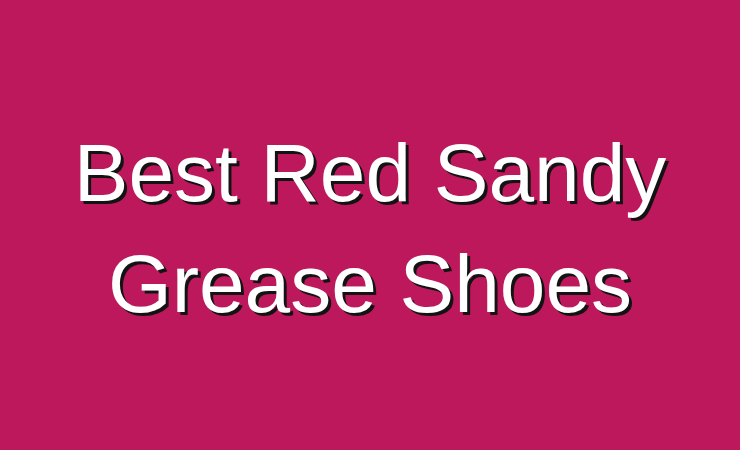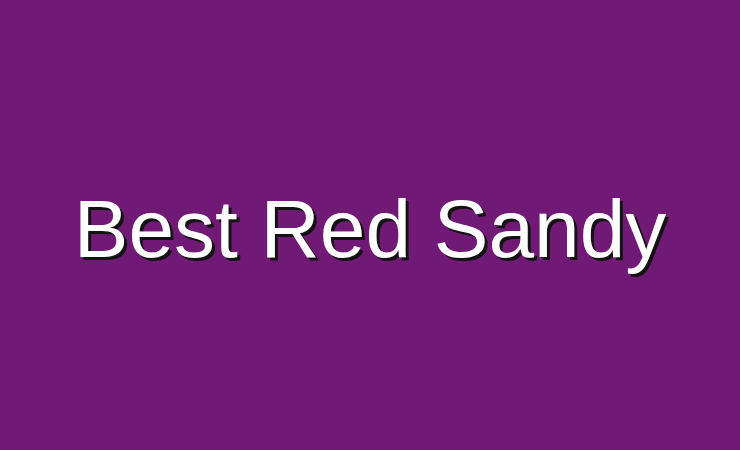--- a/index.html
+++ b/index.html
@@ -14,21 +14,21 @@
   }
   #banner {
     position: relative;
     width: 740px;
     height: 450px;
     box-sizing: border-box;
     display: flex;
     flex-direction: column;
     align-items: center;
     justify-content: center;
-    background: #701a75;
+    background: #be185d;
     overflow: hidden;
   }
   #title-block {
     width: 100%;
     text-align: center;
     padding-top: 6px;
   }
   .title-line {
     display: block;
     width: 100%;
@@ -42,14 +42,15 @@
     white-space: nowrap;
     text-shadow: 3px 3px 0 #131313;
   }
 </style>
 </head>
 <body>
 
 <div id="banner">
   <div id="title-block">
     <span class="title-line">Best Red Sandy</span>
+    <span class="title-line">Grease Shoes</span>
   </div>
 </div>
 
 </body></html>

